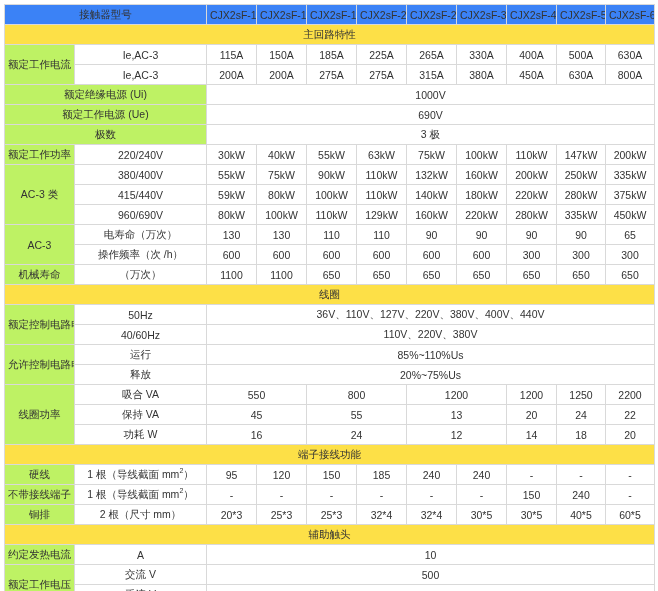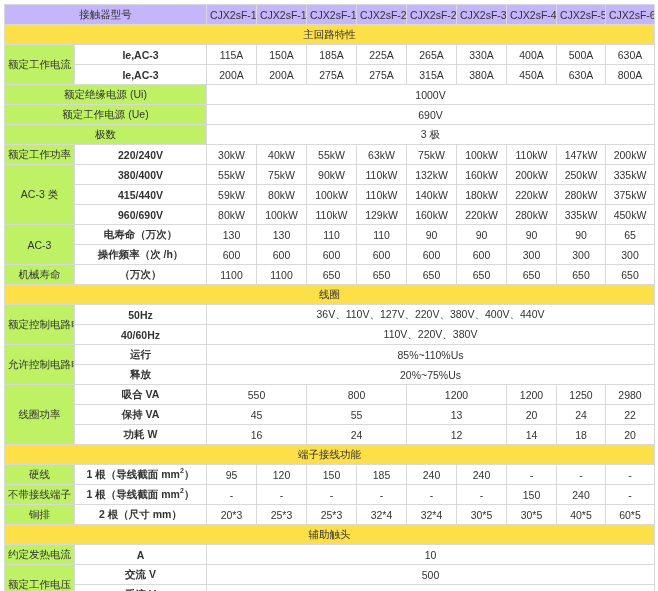--- a/index.html
+++ b/index.html
@@ -41,27 +41,26 @@
     padding-left: 6px;
     background: #bef264;
   }
   td.section {
     text-align: left;
     padding-left: 6px;
     background: #fde047;
     color: #333333;
   }
   td.hdr {
-    background: #c4b5fd;
+    background: #3b82f6;
     font-size: 10px;
   }
   td.sub {
     text-align: left;
     padding-left: 6px;
-    font-weight: bold;
   }
   td.val { background: #ffffff; }
   .sup { font-size: 7px; vertical-align: super; }
 </style>
 </head>
 <body>
 
 <div id="sheet">
   <table class="spec">
     <colgroup>
@@ -251,21 +250,21 @@
       </tr>
 
       <tr>
         <td class="lbl" rowspan="3">线圈功率</td>
         <td class="sub">吸合 VA</td>
         <td class="val" colspan="2">550</td>
         <td class="val" colspan="2">800</td>
         <td class="val" colspan="2">1200</td>
         <td class="val">1200</td>
         <td class="val">1250</td>
-        <td class="val">2980</td>
+        <td class="val">2200</td>
       </tr>
       <tr>
         <td class="sub">保持 VA</td>
         <td class="val" colspan="2">45</td>
         <td class="val" colspan="2">55</td>
         <td class="val" colspan="2">13</td>
         <td class="val">20</td>
         <td class="val">24</td>
         <td class="val">22</td>
       </tr>

